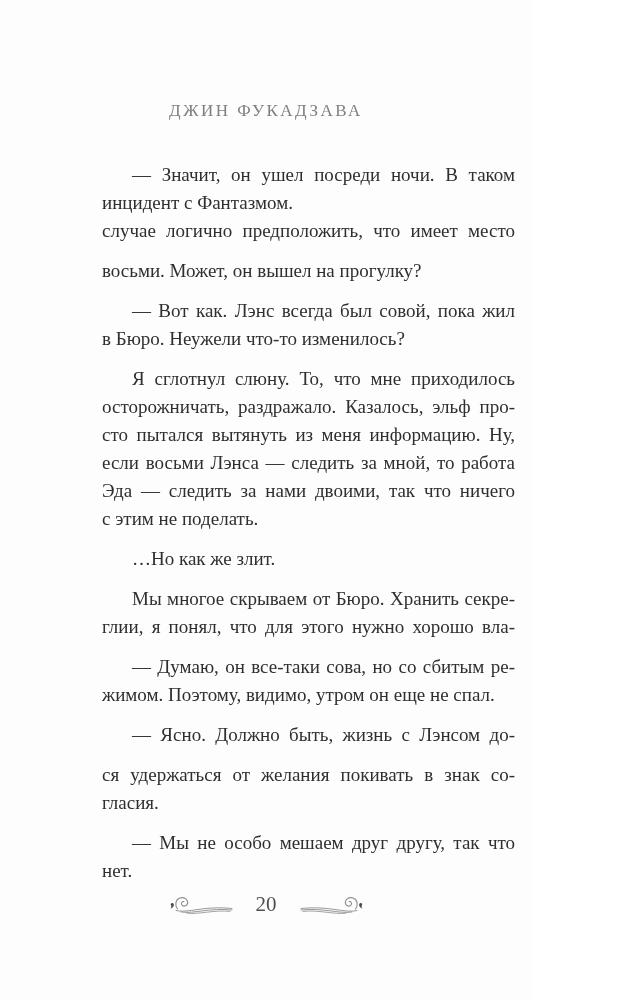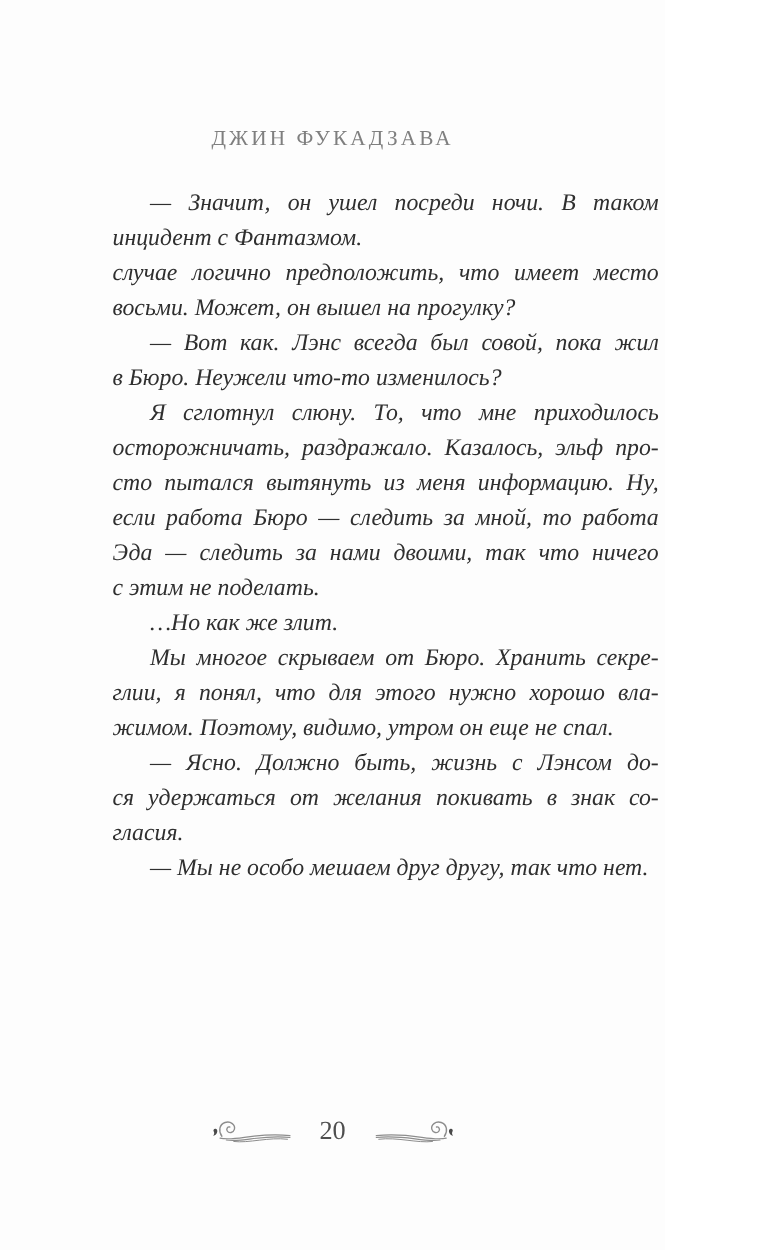--- a/index.html
+++ b/index.html
@@ -28,21 +28,21 @@
   }
   .text-block {
     position: absolute;
     top: 149px;
     left: 90px;
     width: 437px;
     font-size: 19px;
     line-height: 28px;
     color: var(--text, #2f2f2f);
   }
-  .para { margin: 0; font-style: italic; }
+  .para { margin: 12px; }
   .line {
     text-align: justify;
     text-align-last: justify;
     white-space: normal;
   }
   .line.first { text-indent: 30px; }
   .line.last { text-align-last: left; }
   .footer {
     position: absolute;
     top: 890px;
@@ -83,32 +83,33 @@
         <div class="line last">восьми. Может, он вышел на прогулку?</div>
       </div>
       <div class="para">
         <div class="line first">— Вот как. Лэнс всегда был совой, пока жил</div>
         <div class="line last">в Бюро. Неужели что-то изменилось?</div>
       </div>
       <div class="para">
         <div class="line first">Я сглотнул слюну. То, что мне приходилось</div>
         <div class="line">осторожничать, раздражало. Казалось, эльф про-</div>
         <div class="line">сто пытался вытянуть из меня информацию. Ну,</div>
-        <div class="line">если работа Бюро — следить за мной, то работа</div>
+        <div class="line">если восьми Лэнса — следить за мной, то работа</div>
         <div class="line">Эда — следить за нами двоими, так что ничего</div>
         <div class="line last">с этим не поделать.</div>
       </div>
       <div class="para">
         <div class="line first last">…Но как же злит.</div>
       </div>
       <div class="para">
         <div class="line first">Мы многое скрываем от Бюро. Хранить секре-</div>
         <div class="line">глии, я понял, что для этого нужно хорошо вла-</div>
       </div>
       <div class="para">
+        <div class="line first">— Думаю, он все-таки сова, но со сбитым ре-</div>
         <div class="line last">жимом. Поэтому, видимо, утром он еще не спал.</div>
       </div>
       <div class="para">
         <div class="line first">— Ясно. Должно быть, жизнь с Лэнсом до-</div>
       </div>
       <div class="para">
         <div class="line">ся удержаться от желания покивать в знак со-</div>
         <div class="line last">гласия.</div>
       </div>
       <div class="para">

